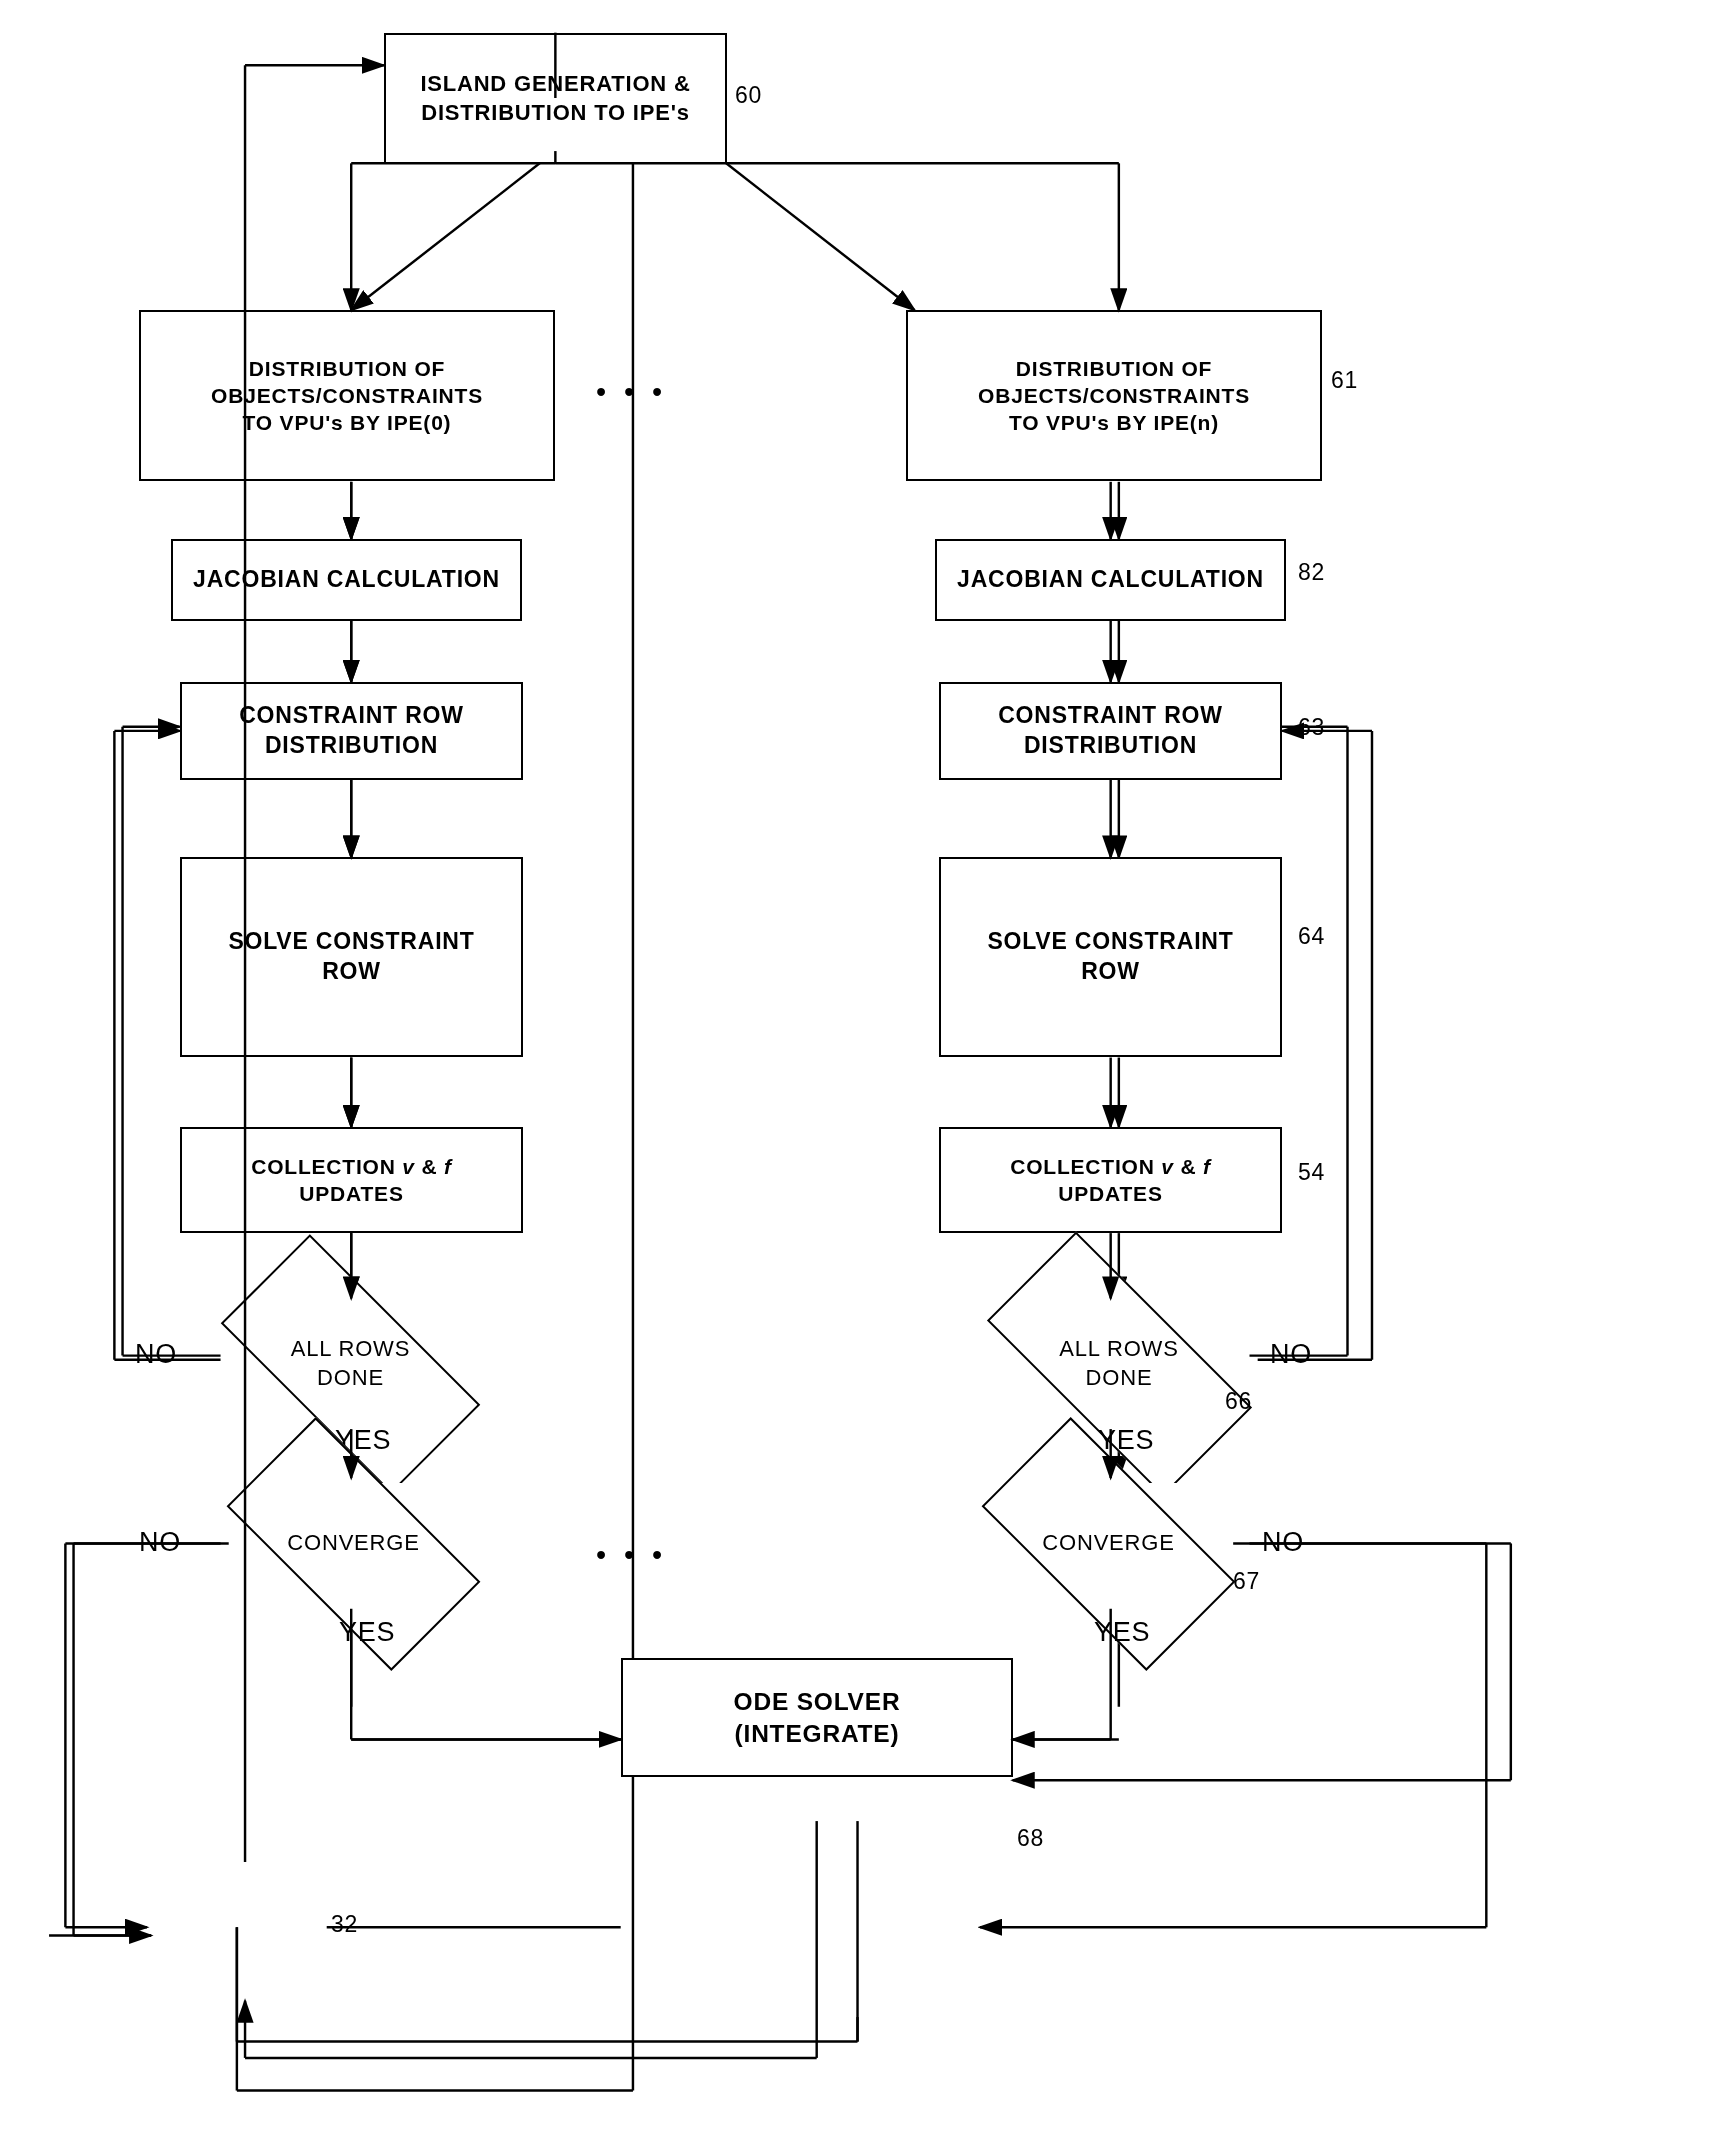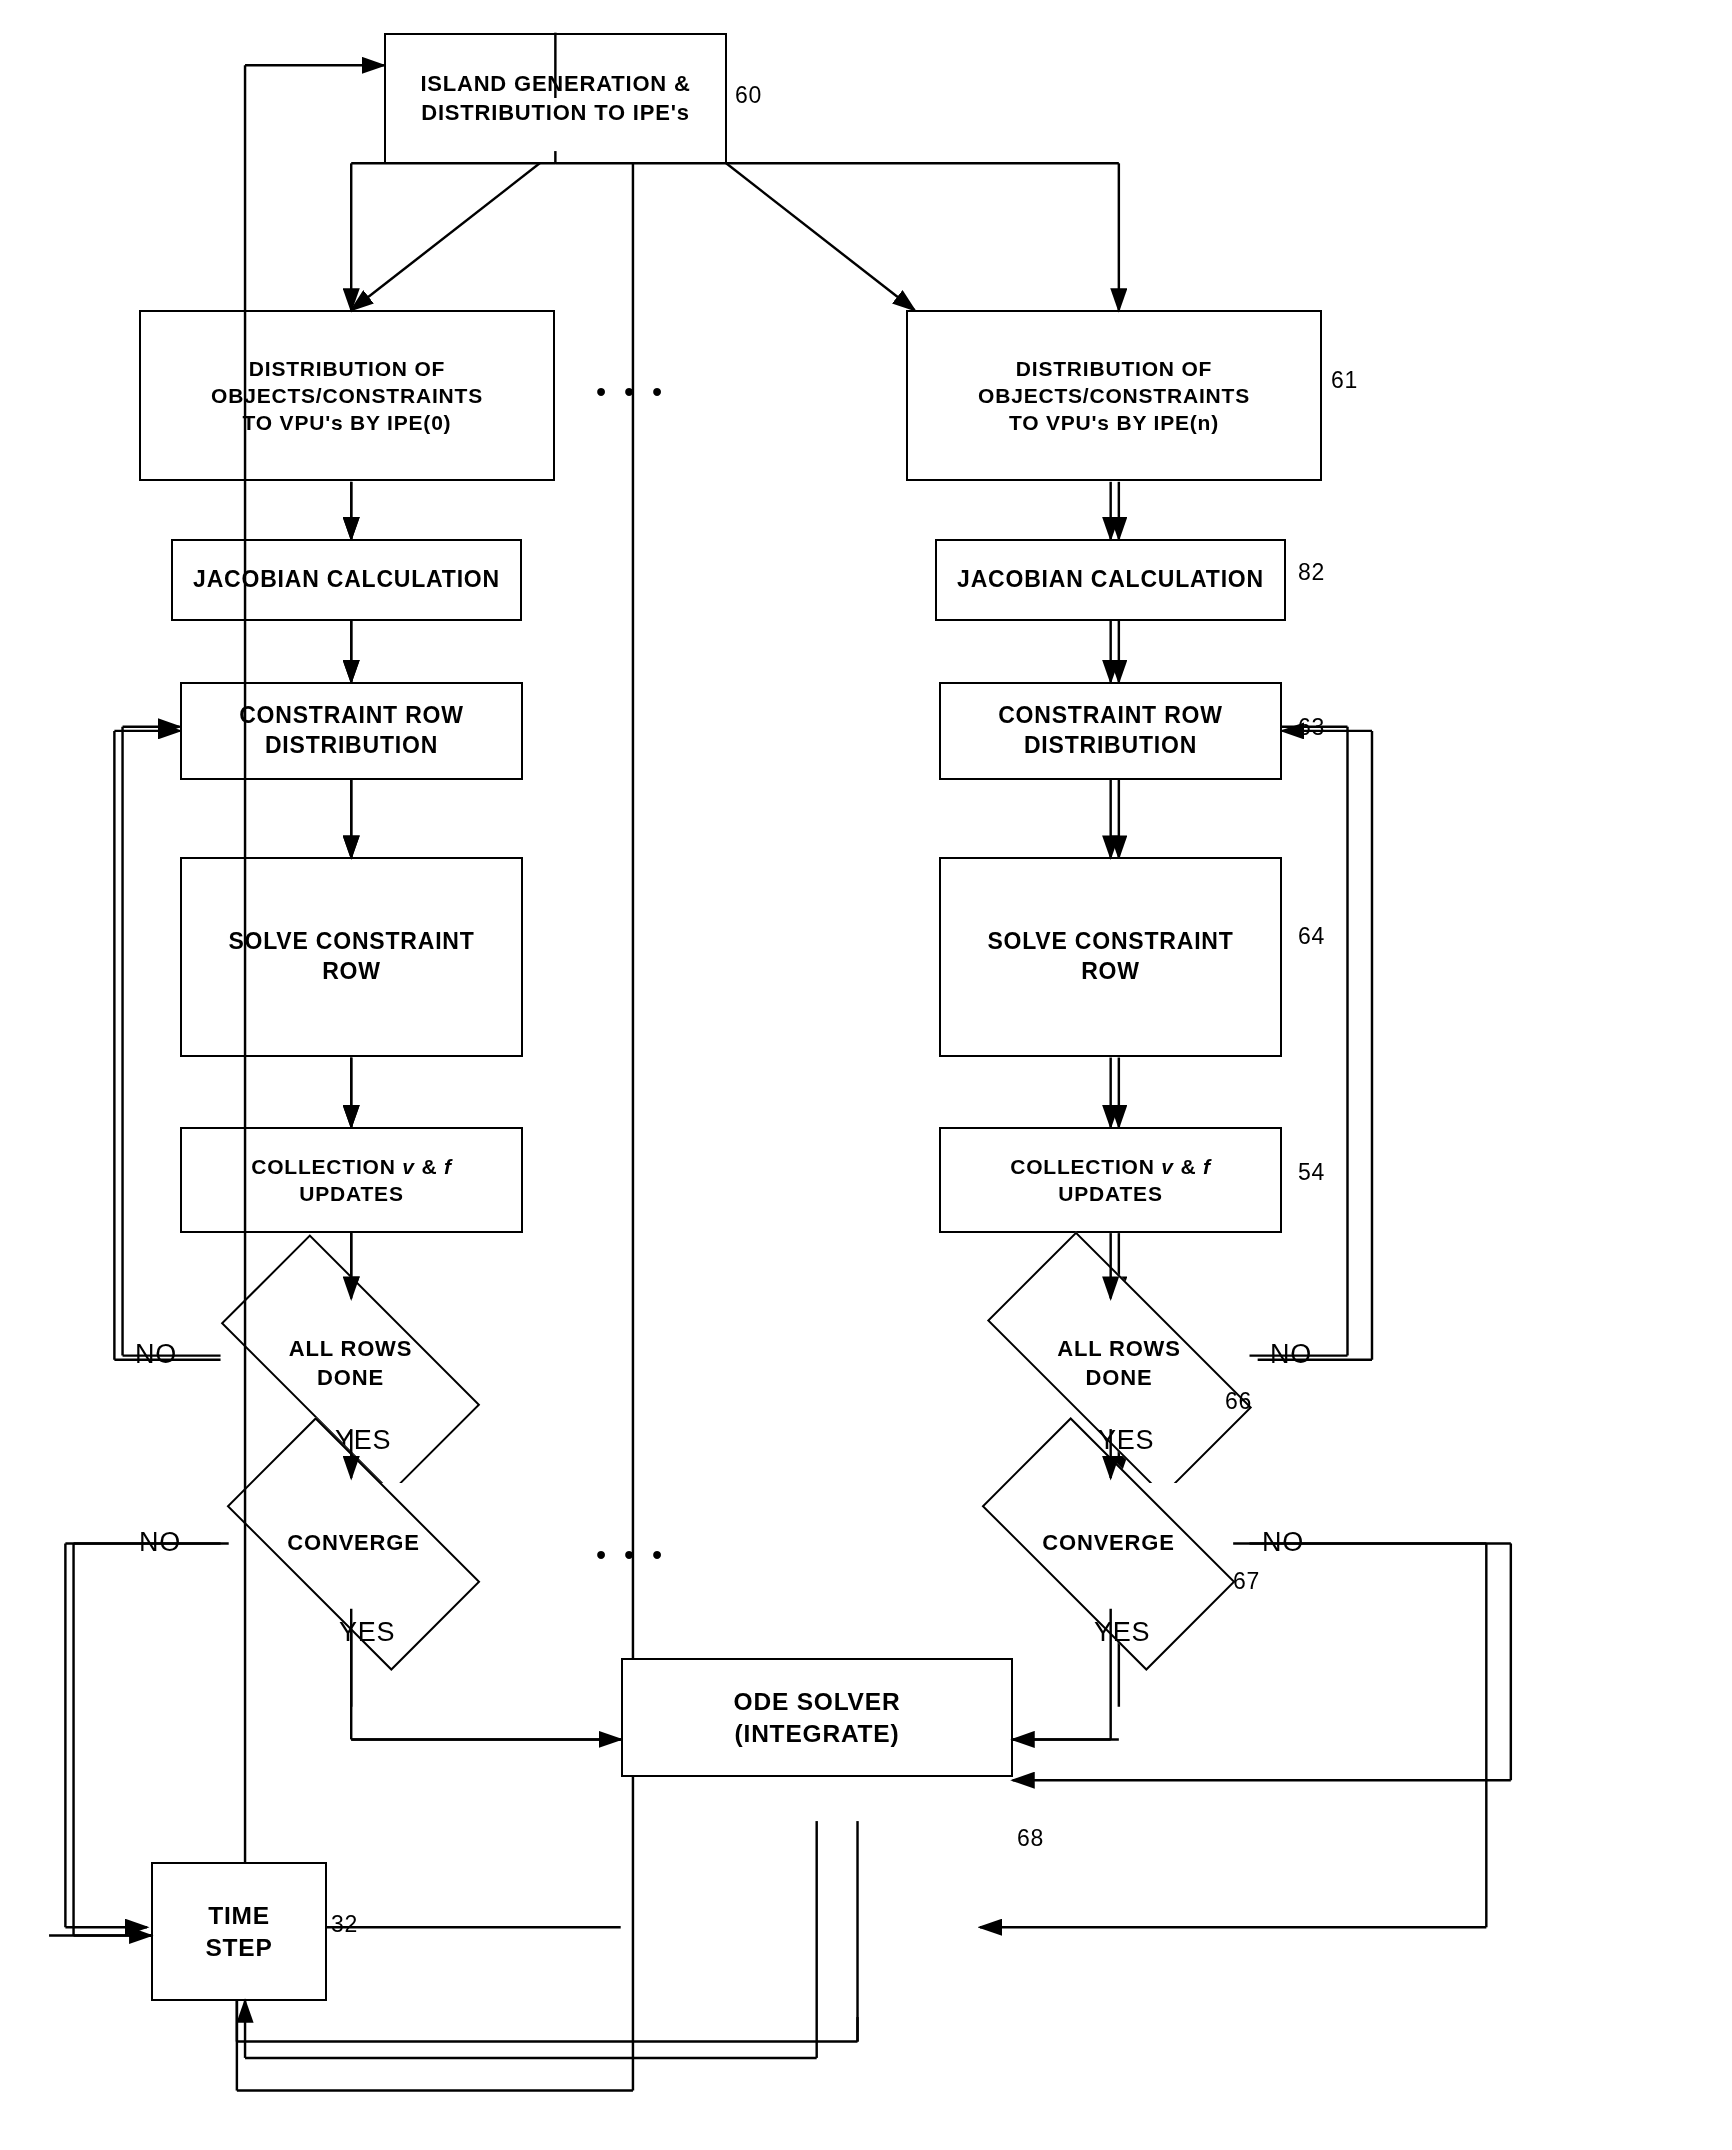--- a/index.html
+++ b/index.html
@@ -53,21 +53,21 @@
       height: 100%;
       background: #fff;
       border: 2.4px solid #000;
       transform: rotate(45deg);
     }
     .diamond span {
       position: relative;
       z-index: 1;
       text-align: center;
       font-size: 22px;
-      font-weight: bold;
+      font-weight: normal;
       letter-spacing: 0.8px;
       line-height: 1.3;
     }
     
     .lines-svg {
       position: absolute;
       top: 0;
       left: 0;
       width: 1733px;
       height: 2151px;
@@ -304,23 +304,20 @@
   </div>
 
   <div class="box" style="left:621px; top:1658px; width:392px; height:119px; font-size:24.5px;">
     <span>ODE SOLVER<br>(INTEGRATE)</span>
   </div>
 
   <div class="ref-num" style="left:1017px; top:1825px;">
     <span>68</span>
   </div>
 
-  <div class="box" style="left:151px; top:1862px; width:176px; height:139px; font-size:24.5px;">
-    <span>TIME<br>STEP</span>
-  </div>
 
   <div class="ref-num" style="left:331px; top:1911px;">
     <span>32</span>
   </div>
 
   <svg class="lines-svg" viewBox="0 0 2122 2634" width="1733" height="2151">
     <defs>
       <marker id="arrow2" markerWidth="10" markerHeight="7" refX="9" refY="3.5" orient="auto">
         <polygon points="0 0, 10 3.5, 0 7" fill="#000"></polygon>
       </marker>

